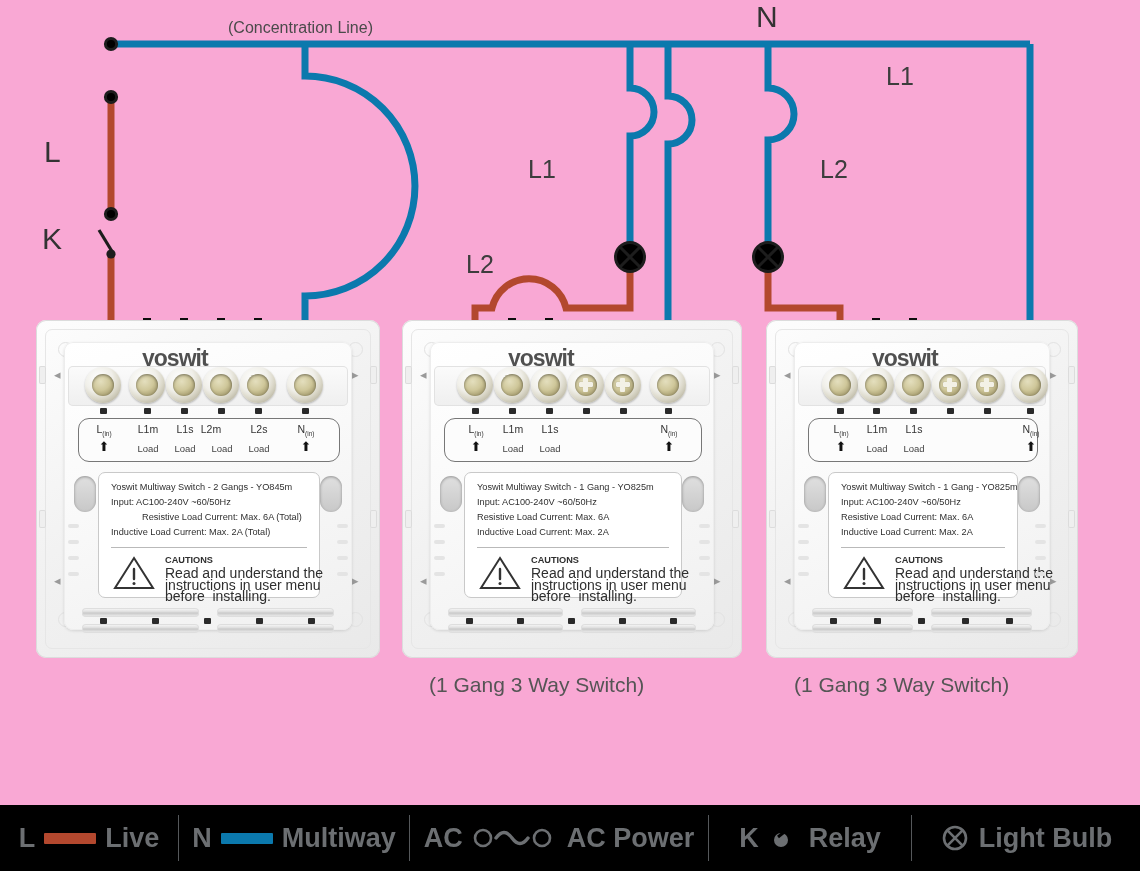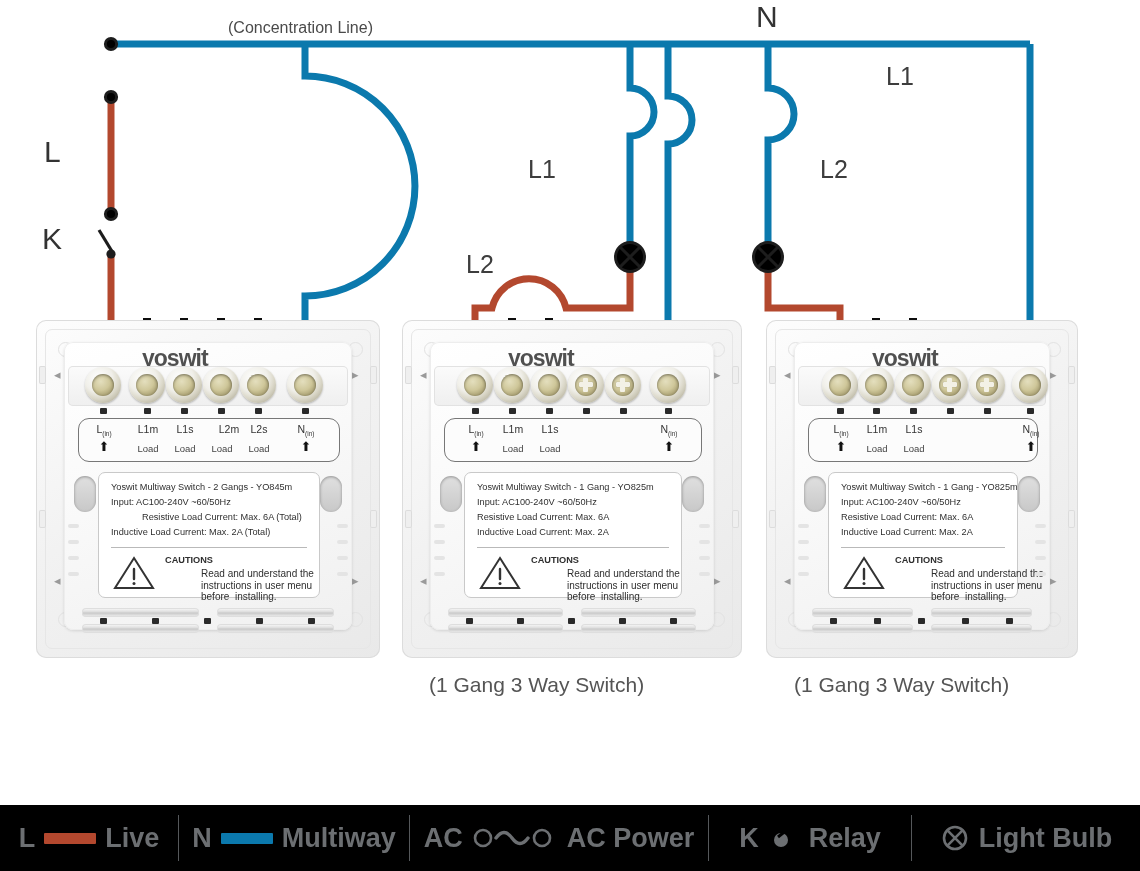--- a/index.html
+++ b/index.html
@@ -1,17 +1,17 @@
 <!DOCTYPE html>
 <html><head>
 <meta charset="utf-8">
 <style>
   html,body{margin:0;padding:0;background:#000;}
   body{width:1140px;height:871px;overflow:hidden;font-family:"Liberation Sans",sans-serif;}
-  #stage{position:relative;width:1140px;height:871px;background:#ffffff;}
+  #stage{position:relative;width:1140px;height:871px;background:#f9a8d4;}
   svg.layer{position:absolute;left:0;top:0;width:1140px;height:871px;}
   .txt{position:absolute;color:#3a3a3a;font-family:"Liberation Sans",sans-serif;white-space:nowrap;}
   .lbl-big{font-size:30px;color:#333;}
   .lbl-mid{font-size:25px;color:#3d3d3d;}
   .conc{font-size:16px;color:#4a4a4a;}
   .caption{font-size:21px;color:#555;}
   .title{font-size:30px;font-weight:bold;color:#5b5b5b;letter-spacing:.2px;}
   
   .panel{position:absolute;border-radius:10px;
          background:linear-gradient(150deg,#fdfdfd 0%,#f2f2f2 45%,#e9e9e9 100%);
@@ -40,21 +40,21 @@
   .lbl-box{position:absolute;border:1.3px solid #777;border-radius:11px;background:#fcfcfc;}
   .lbl-box .cell{position:absolute;top:4px;text-align:center;font-size:10.5px;color:#333;}
   .lbl-box .cell sub{font-size:6.5px;}
   .lbl-box .load{position:absolute;top:24px;text-align:center;font-size:9.5px;color:#444;}
   .lbl-box .arrow{position:absolute;top:21px;text-align:center;font-size:13px;color:#111;line-height:1;}
   .tab{position:absolute;width:7px;height:6px;background:#2a2a2a;border-radius:1px;}
   .spec{position:absolute;border:1px solid #c9c9c9;border-radius:7px;background:#fff;}
   .spec .l{position:absolute;font-size:9.2px;color:#2f2f2f;white-space:nowrap;}
   .spec .hr{position:absolute;height:1px;background:#b9b9b9;}
   .spec .cau{position:absolute;font-size:9.2px;font-weight:bold;color:#2f2f2f;}
-  .spec .cautxt{position:absolute;font-size:10px;color:#2f2f2f;line-height:11.5px;margin-left:36px;}
+  .spec .cautxt{position:absolute;font-size:14px;color:#2f2f2f;line-height:11.5px;}
   .vent{position:absolute;height:9px;border-radius:4px;
         background:linear-gradient(180deg,#fbfbfb,#dcdcdc 45%,#c8c8c8 55%,#f2f2f2);
         box-shadow:0 0 0 1px #dedede inset;}
   .screwslot{position:absolute;width:22px;height:36px;border-radius:11px;
         background:linear-gradient(180deg,#e0e0e0,#c8c8c8);box-shadow:inset 0 1px 3px rgba(0,0,0,.35);}
   .sidenotch{position:absolute;width:7px;height:18px;background:#efefef;
         box-shadow:0 0 0 1px #dcdcdc inset;border-radius:2px;}
   .sidetick{position:absolute;width:11px;height:4px;background:#e4e4e4;border-radius:2px;}
   .brand{position:absolute;font-size:23px;font-weight:bold;color:#2b2b2b;opacity:.82;
         letter-spacing:-1px;font-family:"Liberation Sans",sans-serif;}
@@ -168,21 +168,21 @@
         <div class="tab" style="left:219px;top:88px;"></div>
         <div class="term" style="left:251px;top:47px;"></div>
         <div class="tab" style="left:266px;top:88px;"></div>
         <div class="lbl-box" style="left:42px;top:98px;width:260px;height:42px;">
           <span class="cell" style="left:3px;width:44px;">L<sub>(in)</sub></span>
           <span class="arrow" style="left:3px;width:44px;">⬆</span>
           <span class="cell" style="left:47px;width:44px;">L1m</span>
           <span class="load" style="left:47px;width:44px;">Load</span>
           <span class="cell" style="left:84px;width:44px;">L1s</span>
           <span class="load" style="left:84px;width:44px;">Load</span>
-          <span class="cell" style="left:128px;width:44px;">L2m</span>
+          <span class="cell" style="left:110px;width:44px;">L2m</span>
           <span class="load" style="left:121px;width:44px;">Load</span>
           <span class="cell" style="left:158px;width:44px;">L2s</span>
           <span class="load" style="left:158px;width:44px;">Load</span>
           <span class="cell" style="left:205px;width:44px;">N<sub>(in)</sub></span>
           <span class="arrow" style="left:205px;width:44px;">⬆</span>
         </div>
         <div class="spec" style="left:62px;top:152px;width:220px;height:124px;">
           <span class="l" style="left:12px;top:9px;">Yoswit Multiway Switch - 2 Gangs - YO845m</span>
           <span class="l" style="left:12px;top:24px;">Input: AC100-240V ~60/50Hz</span>
           <span class="l" style="left:7px;top:39px;padding-left:36px;">Resistive Load Current: Max. 6A (Total)</span>

